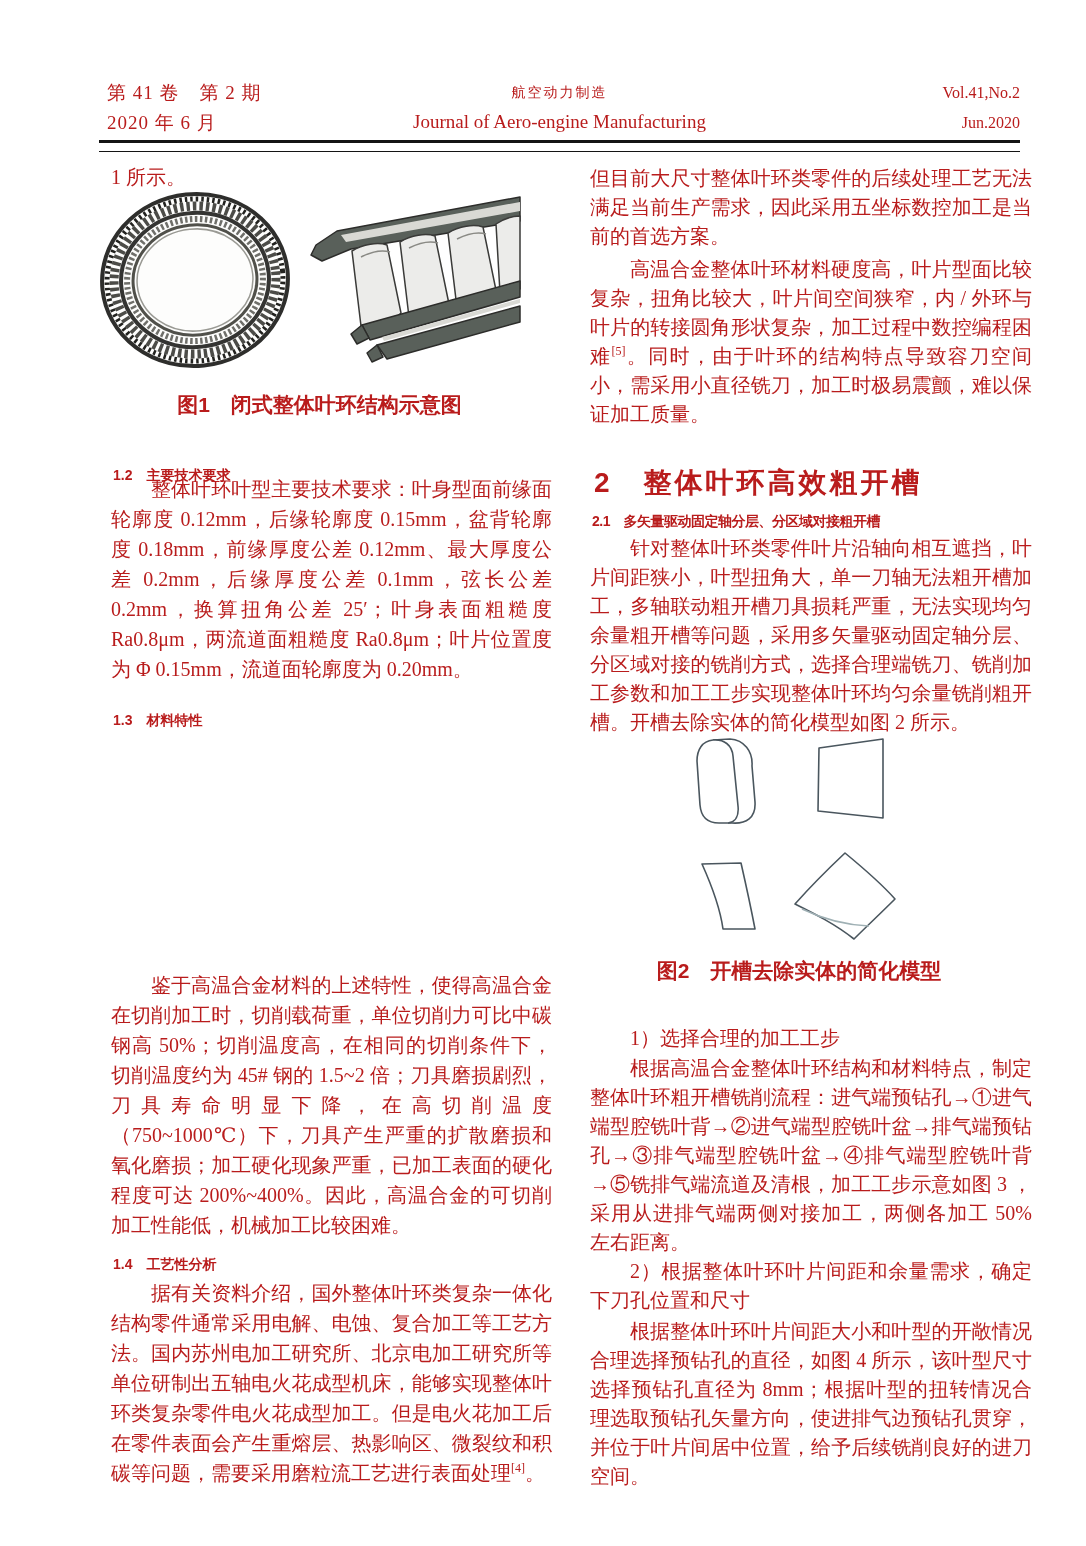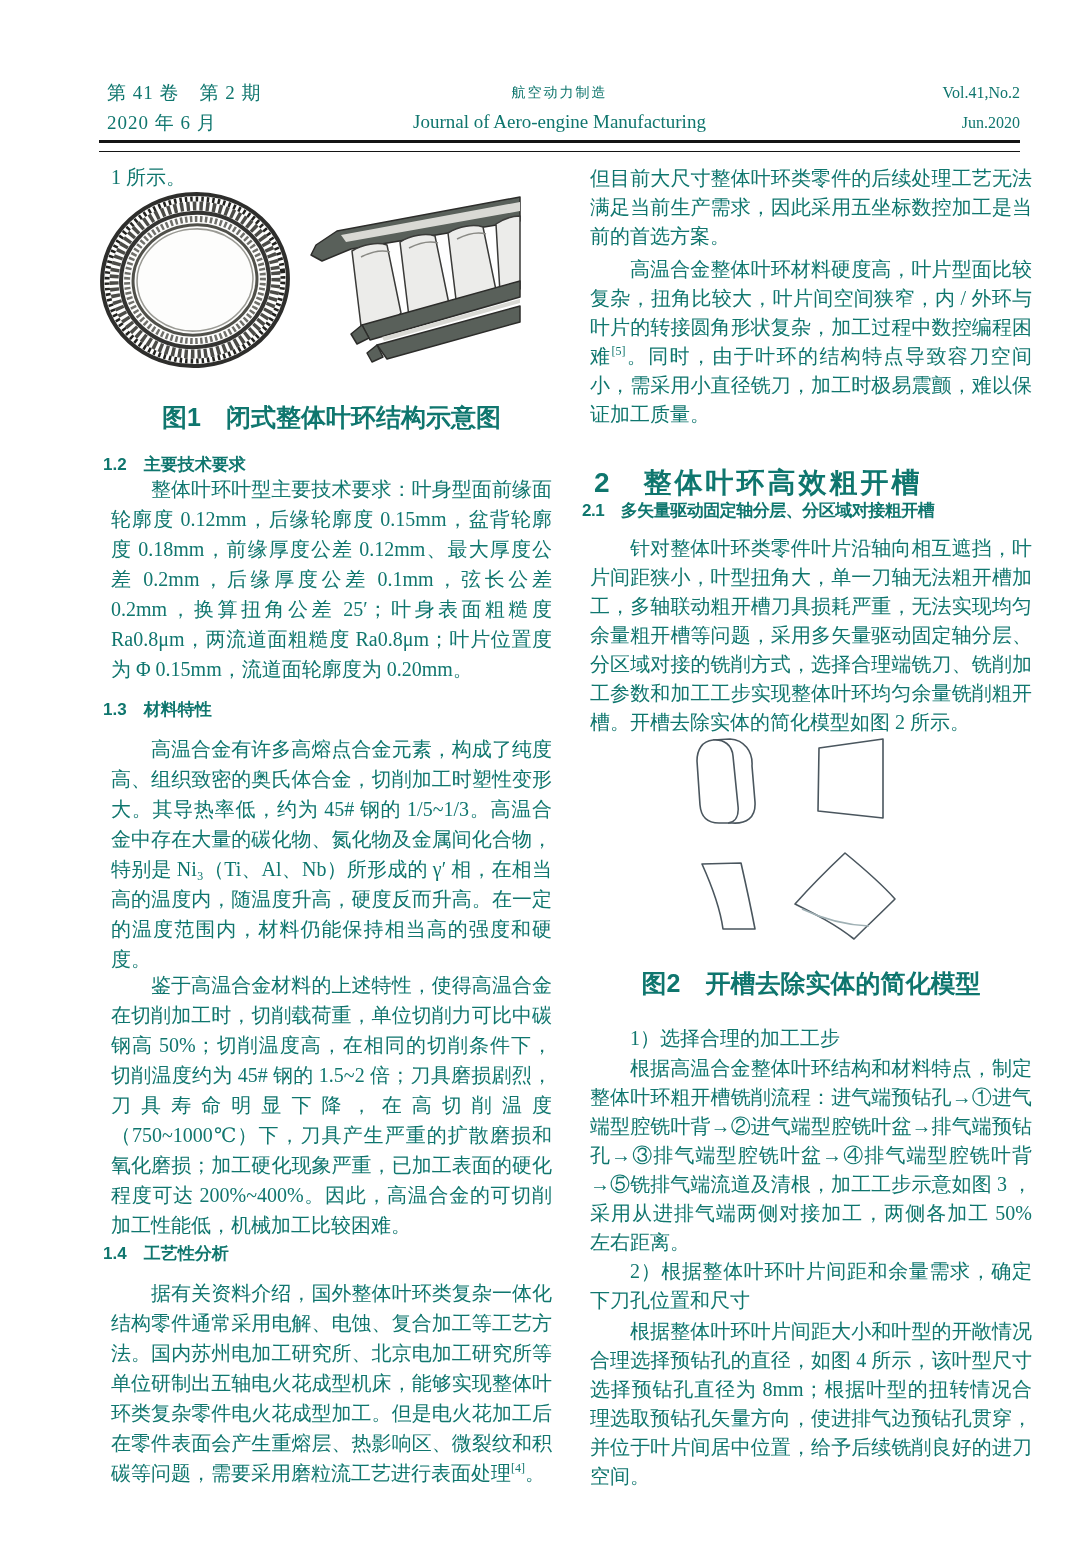--- a/index.html
+++ b/index.html
@@ -1,43 +1,43 @@
 <!DOCTYPE html>
 <html><head>
 <meta charset="utf-8">
 <style>
   html,body{margin:0;padding:0;background:#ffffff;}
   #page{
     position:relative;width:1086px;height:1546px;background:#ffffff;
-    font-family:"Liberation Serif","DejaVu Serif",serif;color:#0f766e;
+    font-family:"Liberation Serif","DejaVu Serif",serif;color:#b91c1c;
     overflow:hidden;
   }
   
   #hdr{position:absolute;left:99px;top:78px;width:921px;height:58px;}
   .hdr-left{position:absolute;left:8px;top:0;font-size:19px;line-height:30px;letter-spacing:1px;}
   .hdr-center{position:absolute;left:0;top:0;width:100%;text-align:center;}
   .hdr-center .cn{font-size:14px;line-height:30px;letter-spacing:2px;}
   .hdr-center .en{font-size:19px;line-height:28px;}
   .hdr-right{position:absolute;right:0;top:0;text-align:right;font-size:16px;line-height:30px;}
   #rule{position:absolute;left:99px;top:140px;width:921px;height:8px;
         border-top:3px solid #141414;border-bottom:1.5px solid #141414;}
   
   .col{position:absolute;top:0;height:1546px;}
   #col-left{left:99px;width:441px;}
   #col-right{left:578px;width:442px;}
   .blk{position:absolute;left:0;width:100%;}
   .para{font-size:20px;line-height:30px;text-align:justify;text-indent:2em;margin:12px;}
   #col-right .para{line-height:29px;}
   .noindent{text-indent:0;}
   .h-sub{font-family:"Liberation Sans","DejaVu Sans",sans-serif;font-weight:bold;
-         font-size:17px;line-height:30px;margin:4px;white-space:nowrap;}
+         font-size:14px;line-height:30px;margin:14px;white-space:nowrap;}
   .h-main{font-family:"Liberation Sans","DejaVu Sans",sans-serif;font-weight:bold;
           font-size:28px;line-height:34px;letter-spacing:3px;margin:16px;white-space:nowrap;}
   .caption{font-family:"Liberation Sans","DejaVu Sans",sans-serif;font-weight:bold;
-           font-size:25px;line-height:26px;text-align:center;margin:12px;}
+           font-size:21px;line-height:26px;text-align:center;margin:0;}
   sup.ref{font-size:12px;line-height:0;vertical-align:super;}
   .fig svg{display:block;}
 </style>
 </head>
 <body>
 
 <div id="page">
 
   <div id="hdr">
     <div class="hdr-left">
@@ -89,21 +89,20 @@
           <path d="M283,152 L421,114 L421,118 L285,156 Z" fill="#d9d9d4" stroke="none"></path>
         </g>
       </svg>
     </div>
     <p class="blk caption" style="top:392px">图1　闭式整体叶环结构示意图</p>
 
     <h3 class="blk h-sub" style="top:446px">1.2　主要技术要求</h3>
     <p class="blk para" style="top:462px">整体叶环叶型主要技术要求：叶身型面前缘面轮廓度 0.12mm，后缘轮廓度 0.15mm，盆背轮廓度 0.18mm，前缘厚度公差 0.12mm、最大厚度公差 0.2mm，后缘厚度公差 0.1mm，弦长公差 0.2mm，换算扭角公差 25′；叶身表面粗糙度 Ra0.8μm，两流道面粗糙度 Ra0.8μm；叶片位置度为 Φ 0.15mm，流道面轮廓度为 0.20mm。</p>
 
     <h3 class="blk h-sub" style="top:691px">1.3　材料特性</h3>
-    <p class="blk para" style="top:722px">高温合金有许多高熔点合金元素，构成了纯度高、组织致密的奥氏体合金，切削加工时塑性变形大。其导热率低，约为 45# 钢的 1/5~1/3。高温合金中存在大量的碳化物、氮化物及金属间化合物，特别是 Ni₃（Ti、Al、Nb）所形成的 γ′ 相，在相当高的温度内，随温度升高，硬度反而升高。在一定的温度范围内，材料仍能保持相当高的强度和硬度。</p>
     <p class="blk para" style="top:958px">鉴于高温合金材料的上述特性，使得高温合金在切削加工时，切削载荷重，单位切削力可比中碳钢高 50%；切削温度高，在相同的切削条件下，切削温度约为 45# 钢的 1.5~2 倍；刀具磨损剧烈，刀具寿命明显下降，在高切削温度（750~1000℃）下，刀具产生严重的扩散磨损和氧化磨损；加工硬化现象严重，已加工表面的硬化程度可达 200%~400%。因此，高温合金的可切削加工性能低，机械加工比较困难。</p>
 
     <h3 class="blk h-sub" style="top:1235px">1.4　工艺性分析</h3>
     <p class="blk para" style="top:1266px"><span>据有关资料介绍，国外整体叶环类复杂一体化结构零件通常采用电解、电蚀、复合加工等工艺方法。国内苏州电加工研究所、北京电加工研究所等单位研制出五轴电火花成型机床，能够实现整体叶环类复杂零件电火花成型加工。但是电火花加工后在零件表面会产生重熔层、热影响区、微裂纹和积碳等问题，需要采用磨粒流工艺进行表面处理</span><sup class="ref">[4]</sup><span>。</span></p>
   </div>
 
   <div id="col-right" class="col">
 
     <p class="blk para noindent" style="top:152px">但目前大尺寸整体叶环类零件的后续处理工艺无法满足当前生产需求，因此采用五坐标数控加工是当前的首选方案。</p>
 

